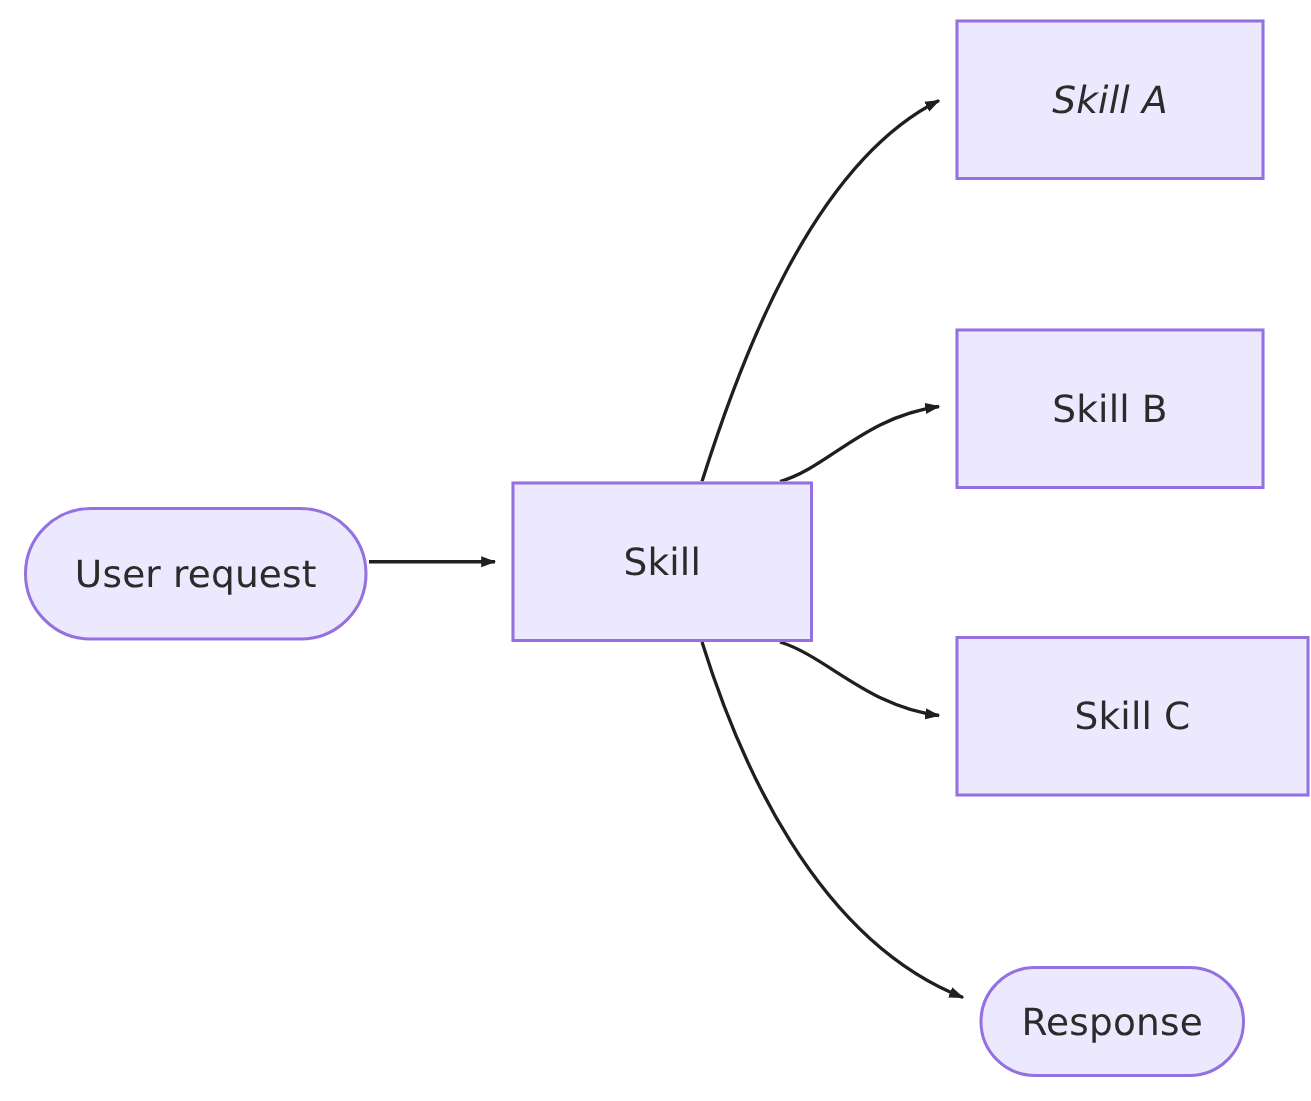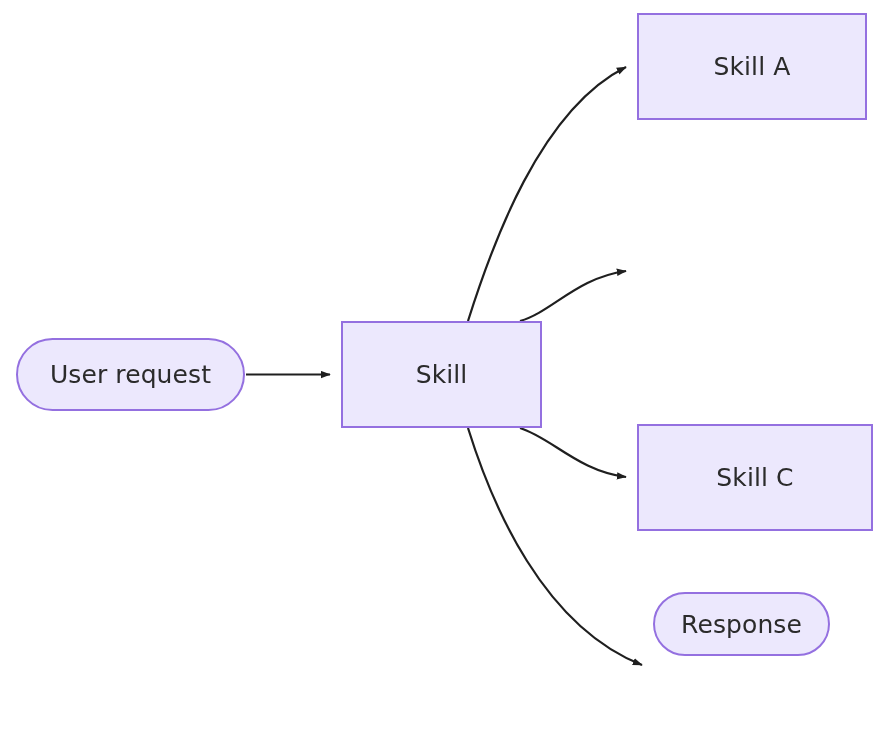--- a/index.html
+++ b/index.html
@@ -37,26 +37,26 @@
     font-size: 25px;
     color: #2b2b2b;
     line-height: 1;
     letter-spacing: 0.1px;
     white-space: nowrap;
   }
   .stadium { border-radius: 999px; }
   .rect { border-radius: 0px; }
 
   
-  #node-user-request { left: 16px;  top: 338px; width: 229px; height: 73px; }
+  #node-user-request { left: 16px;  top: 338px; width: 229px; height: 89px; }
   #node-agent        { left: 341px; top: 321px; width: 201px; height: 107px; }
-  #node-skill-a      { left: 637px; top: 13px;  width: 230px; height: 107px; }
+  #node-skill-a      { left: 637px; top: 13px;  width: 206px; height: 107px; font-style: italic; }
   #node-skill-b      { left: 637px; top: 219px; width: 206px; height: 107px; }
   #node-skill-c      { left: 637px; top: 424px; width: 236px; height: 107px; }
-  #node-response     { left: 653px; top: 592px; width: 177px; height: 64px; }
+  #node-response     { left: 653px; top: 644px; width: 177px; height: 74px; }
 </style>
 </head>
 <body>
 
 <div id="canvas">
 
   <svg id="edges" viewBox="0 0 874 734" xmlns="http://www.w3.org/2000/svg">
     <defs>
       <marker id="arrowhead" markerWidth="10" markerHeight="8" refX="9.2" refY="4" orient="auto" markerUnits="userSpaceOnUse">
         <path d="M0,0.3 L10,4 L0,7.7 z" fill="#1f1f1f"></path>
@@ -79,20 +79,23 @@
   </div>
 
   <div class="node rect" id="node-agent">
     <span class="node-label">Skill</span>
   </div>
 
   <div class="node rect" id="node-skill-a">
     <span class="node-label">Skill A</span>
   </div>
 
+  <div class="node rect" id="node-skill-b">
+    <span class="node-label">Skill B</span>
+  </div>
 
   <div class="node rect" id="node-skill-c">
     <span class="node-label">Skill C</span>
   </div>
 
   <div class="node stadium" id="node-response">
     <span class="node-label">Response</span>
   </div>
 
 </div>

